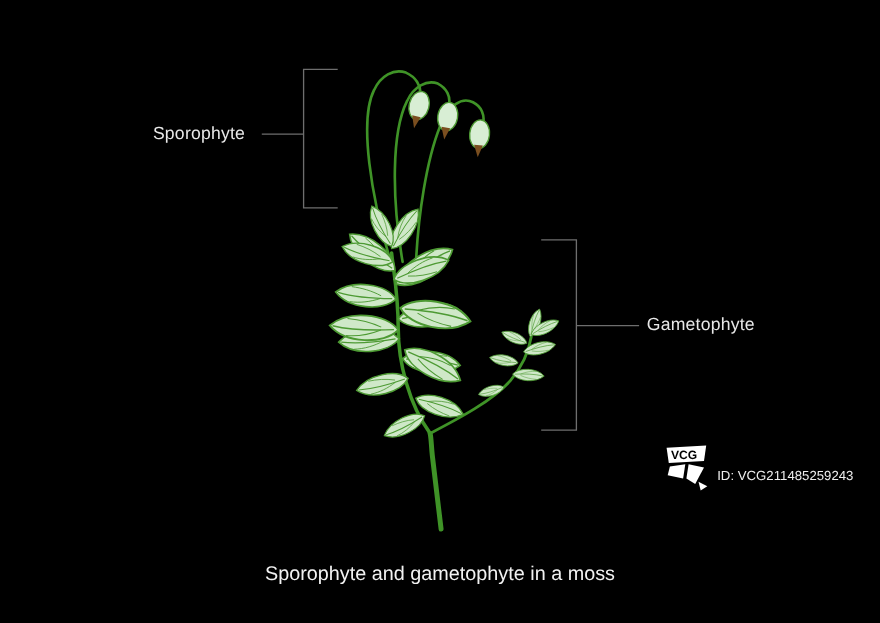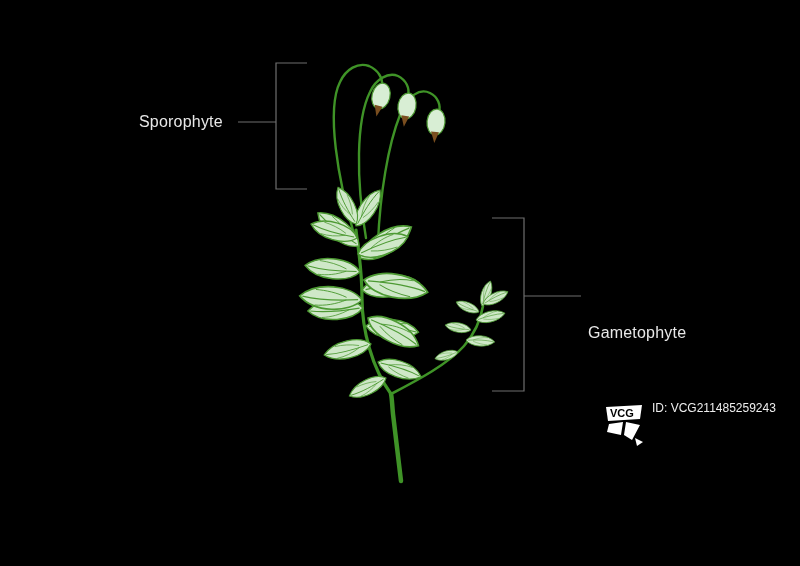--- a/index.html
+++ b/index.html
@@ -6,30 +6,30 @@
   .stage{
     position:relative;width:800px;height:566px;background:#000;overflow:hidden;
     font-family:"Liberation Sans", sans-serif;
   }
   .art{position:absolute;left:0;top:0;}
   .label{
     position:absolute;color:#e8e8e8;font-size:16px;letter-spacing:0.2px;
     white-space:nowrap;
   }
   .label-sporophyte{left:139px;top:113px;}
-  .label-gametophyte{left:588px;top:287px;margin-top:37px;}
+  .label-gametophyte{left:588px;top:287px;}
   .caption{
     position:absolute;left:0;top:511px;width:100%;text-align:center;
     color:#f2f2f2;font-size:18px;
   }
   .watermark{
     position:absolute;left:604px;top:401px;display:flex;align-items:flex-start;gap:6px;
   }
   .watermark-id{
-    color:#eeeeee;font-size:12px;white-space:nowrap;
+    color:#eeeeee;font-size:12px;white-space:nowrap;margin-top:24px;
   }
 </style>
 </head>
 <body>
 
 <div class="stage">
 
   <svg class="art" width="800" height="566" viewBox="0 0 800 566">
     <defs>
       <g id="leaf">
@@ -97,20 +97,21 @@
       <use href="#leaf" transform="translate(479,312) rotate(-155) scale(0.52)"></use>
       <use href="#leaf" transform="translate(482,306) rotate(-70) scale(0.55)"></use>
       <use href="#leaf" transform="translate(483,304) rotate(-25) scale(0.58)"></use>
     </g>
   </svg>
 
   <div class="label label-sporophyte">Sporophyte</div>
 
   <div class="label label-gametophyte">Gametophyte</div>
 
+  <div class="caption">Sporophyte and gametophyte in a moss</div>
 
   <div class="watermark">
     <svg width="42" height="46" viewBox="0 0 42 46">
       <g fill="#ffffff">
         <path d="M2 6 L38 4 L36 18 L4 20 Z"></path>
         <path d="M5 23 L19 21 L17 34 L3 31 Z"></path>
         <path d="M22 21 L36 24 L28 39 L20 34 Z"></path>
         <path d="M31 37 L39 41 L33 45 Z"></path>
       </g>
       <text x="6" y="16" font-size="11" font-weight="bold" fill="#000000">VCG</text>

